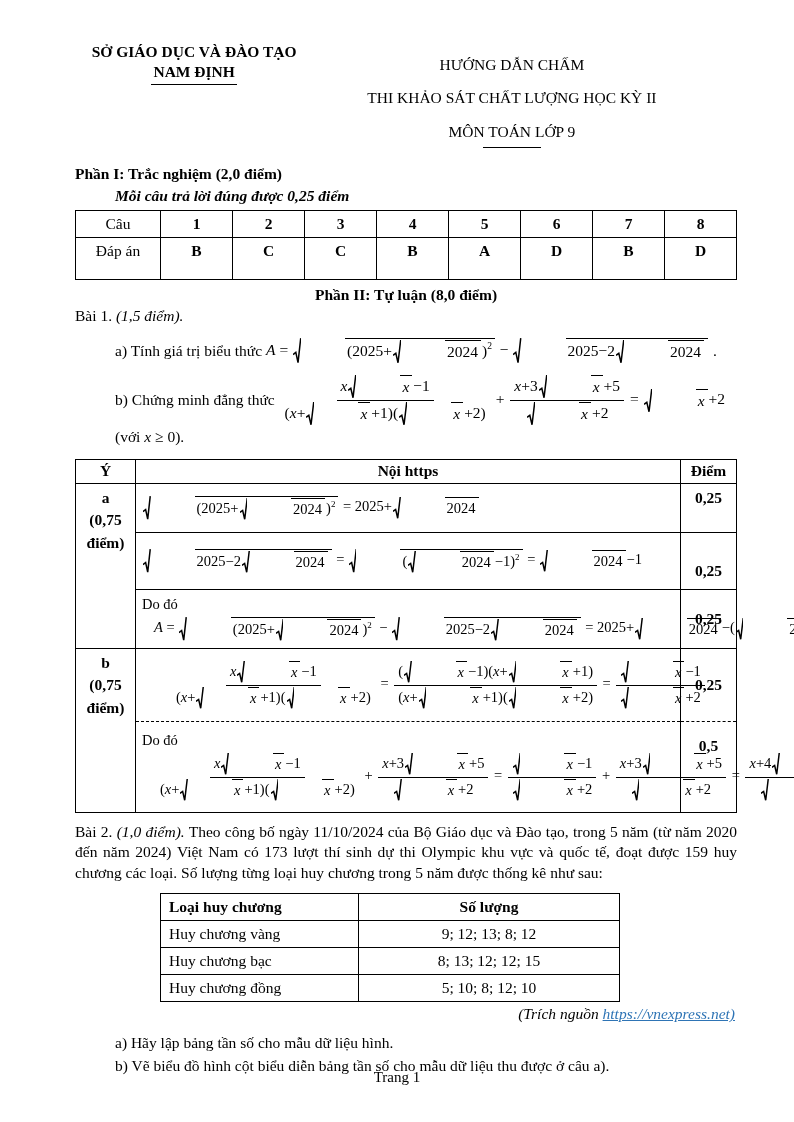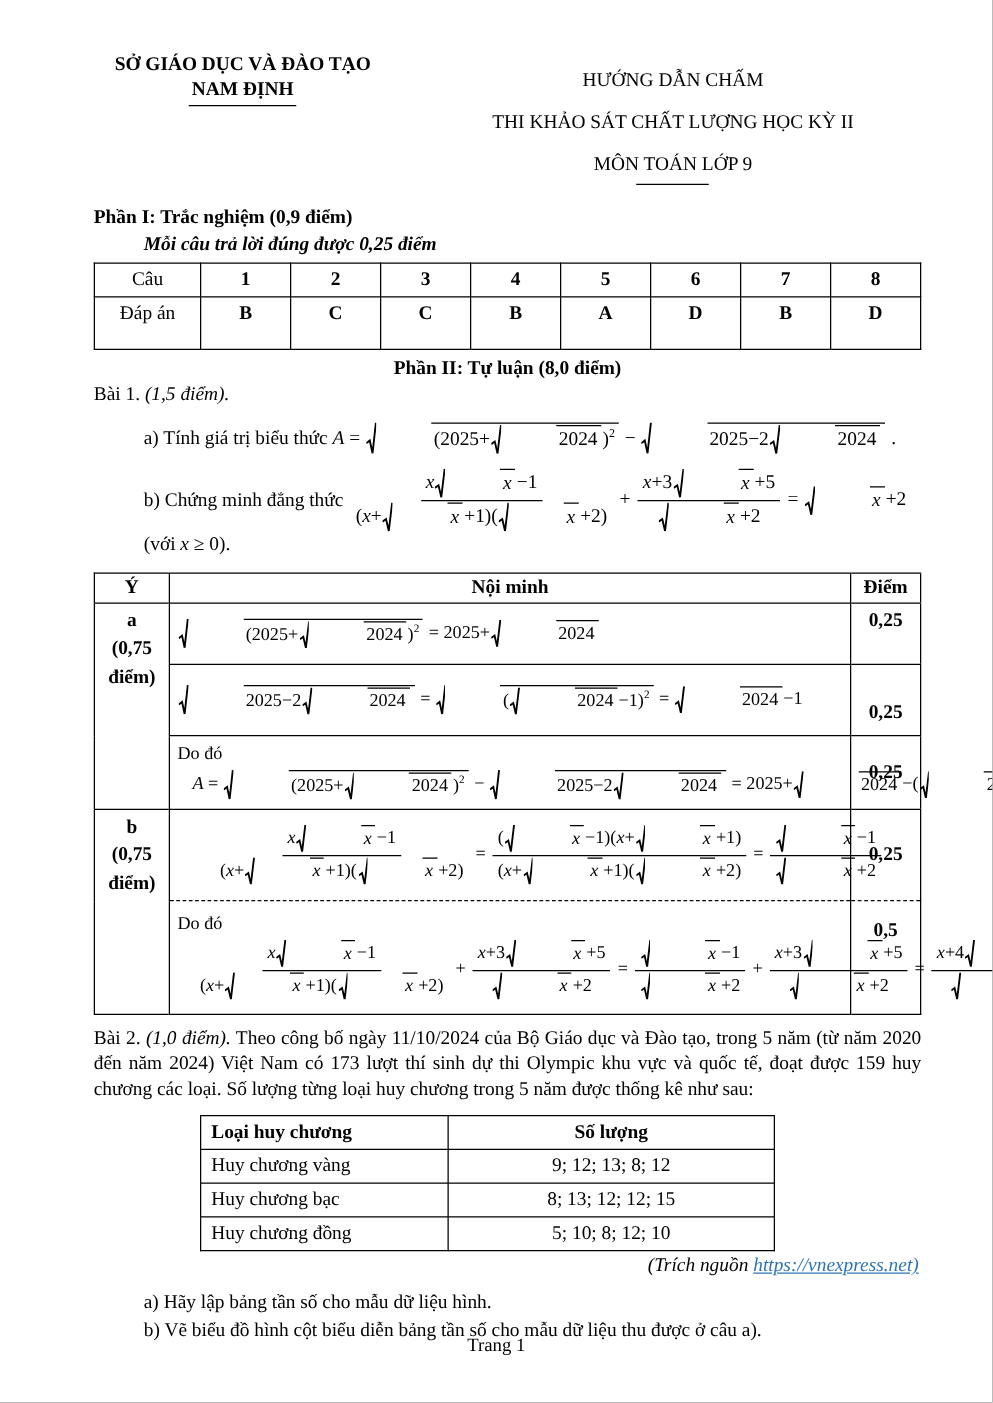--- a/index.html
+++ b/index.html
@@ -13,21 +13,21 @@
     font-family: "Liberation Serif", "DejaVu Serif", serif;
     font-size: 15.5px;
     color: #000;
     line-height: 1.32;
     overflow: hidden;
   }
   .bold { font-weight: normal; margin-top: 12px; }
   .italic { font-style: italic; }
 
   
-  .header { display:flex; justify-content: space-between; align-items:flex-start; }
+  .header { display:flex; align-items:flex-start; }
   .header-left { width: 36%; text-align:center; font-weight:bold; font-size:15.5px; }
   .header-right { width: 60%; text-align:center; font-size:15.5px; }
   .header-right > div { line-height:1.38; }
   .u-inline { display:inline-block; border-bottom:1.5px solid #000; padding: 0 2px 1px 2px; }
   .short-rule { width:58px; border-bottom:1.5px solid #000; margin: 3px auto 0 auto; height:2px; }
 
   
   .p1-title { margin-top: 16px; font-weight:bold; }
   .p1-sub { margin: 1px 0 4px 40px; font-weight:bold; font-style:italic; }
 
@@ -102,21 +102,21 @@
       <div><span class="u-inline">NAM ĐỊNH</span></div>
     </div>
     <div class="header-right">
       <div class="bold">HƯỚNG DẪN CHẤM</div>
       <div class="bold">THI KHẢO SÁT CHẤT LƯỢNG HỌC KỲ II</div>
       <div class="bold">MÔN TOÁN LỚP 9</div>
       <div class="short-rule"></div>
     </div>
   </div>
 
-  <div class="p1-title">Phần I: Trắc nghiệm (0,9 điểm)</div>
+  <div class="p1-title">Phần I: Trắc nghiệm (2,0 điểm)</div>
   <div class="p1-sub">Mỗi câu trả lời đúng được 0,25 điểm</div>
 
   <table class="ans-table">
     <colgroup>
         <col class="c0">
         <col>
         <col>
         <col>
         <col>
         <col>
@@ -245,21 +245,21 @@
 
   <table class="sol-table">
     <colgroup>
         <col class="cy">
         <col>
         <col class="cd">
       </colgroup>
     <tbody>
         <tr class="head">
       <td>Ý</td>
-      <td>Nội minh</td>
+      <td>Nội https</td>
       <td>Điểm</td>
     </tr>
     <tr>
       <td rowspan="3" class="y-cell">a
 (0,75
 điểm)</td>
       <td class="content" style="height:42px;">
         <span class="math"><span class="m-sqrt">
                 <span class="m-radwrap">
                   <svg viewBox="0 0 20 60" preserveAspectRatio="none" aria-hidden="true">

